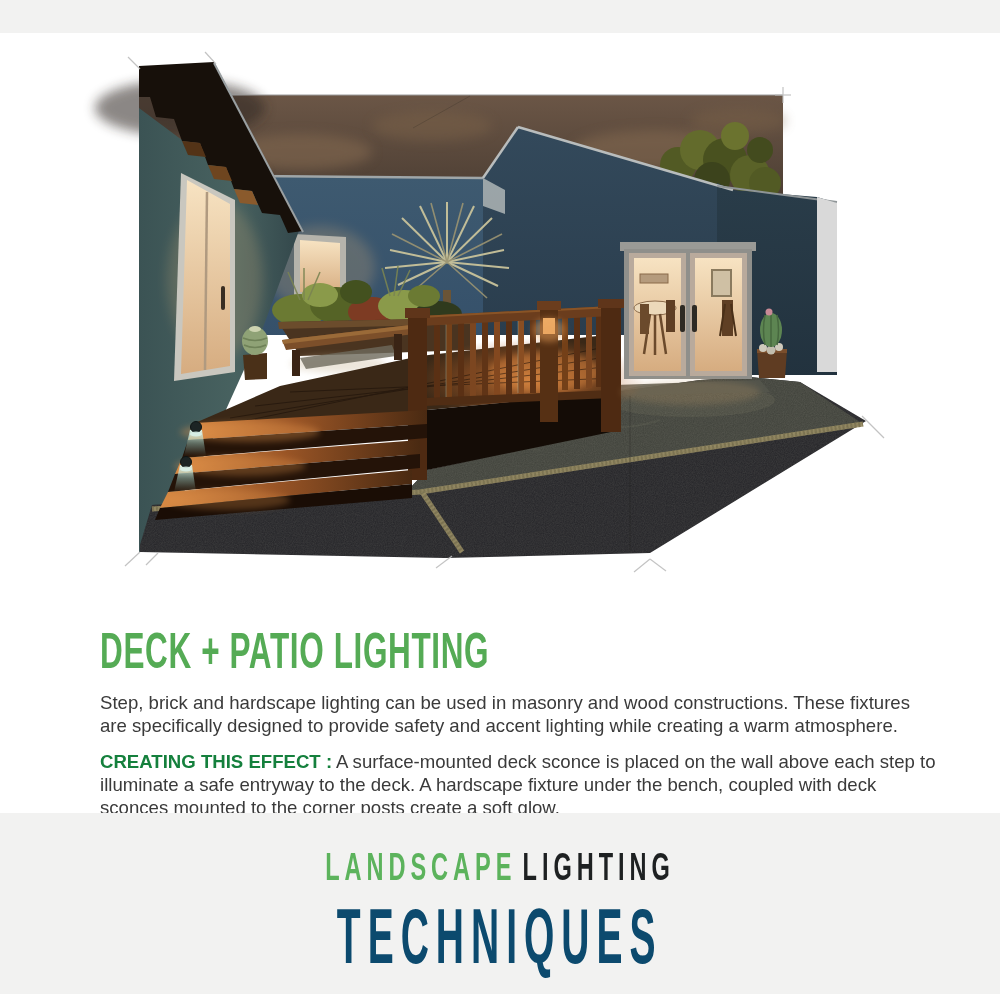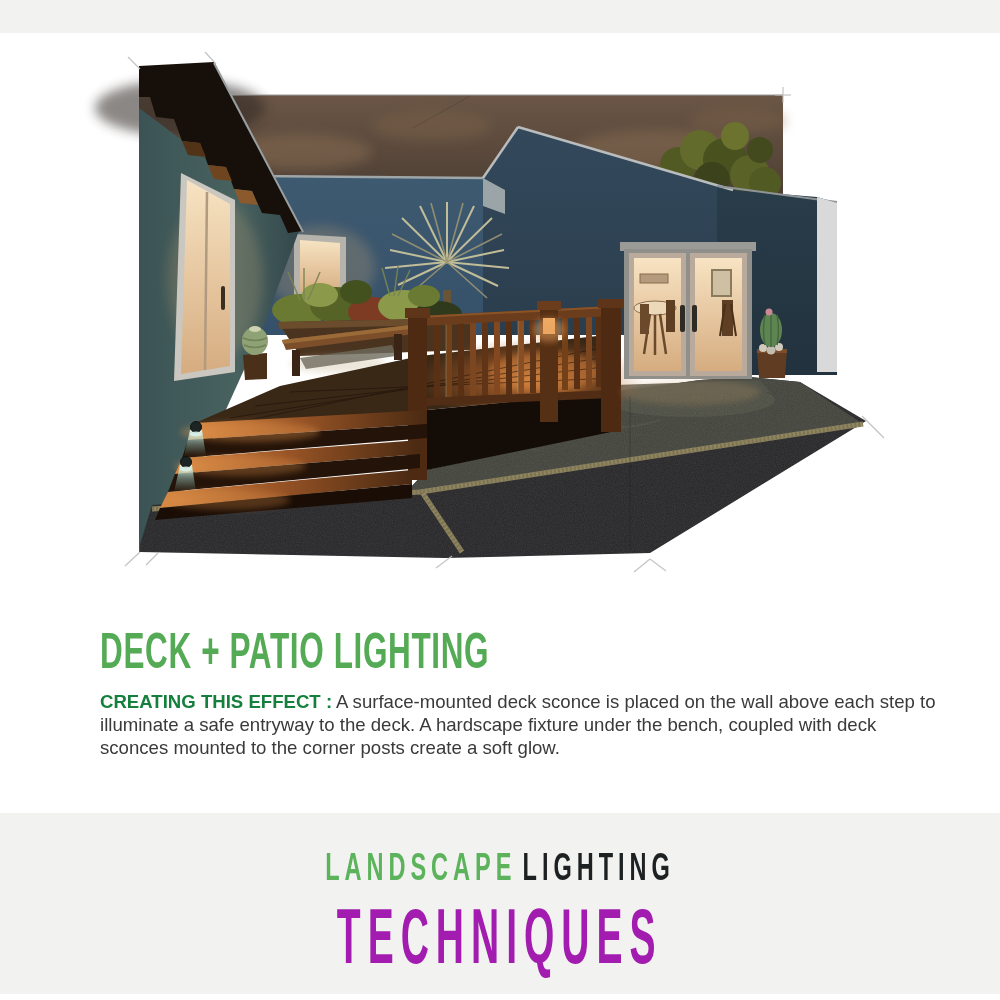--- a/index.html
+++ b/index.html
@@ -16,21 +16,21 @@
   .prelines{white-space:pre-line;}
   .body-text strong{color:#15803d;margin-right:4px;}
   .band-footer{position:absolute;left:0;top:813px;width:1000px;height:181px;background:#f2f2f1;
                text-align:center;}
   .brand-line{margin-top:33px;font-size:38px;font-weight:bold;letter-spacing:8px;
               white-space:nowrap;}
   .brand-line .inner{display:inline-block;transform:scaleX(0.62);transform-origin:center;}
   .brand-green{color:#5cb35c;}
   .brand-dark{color:#1e2122;margin-left:10px;}
   .footer-title{margin-top:2px;font-size:78px;font-weight:bold;letter-spacing:14px;
-                color:#a21caf;white-space:nowrap;}
+                color:#0c4a6e;white-space:nowrap;}
   .footer-title .inner{display:inline-block;transform:scaleX(0.50);transform-origin:center;}
 </style>
 </head>
 <body>
 
 <div class="page">
   <div class="band-top"></div>
 
   <div class="illustration">
     <svg width="1000" height="600" viewBox="0 0 1000 600" role="img" aria-label="Night 3D rendering of a backyard: wood deck with steps lit by wall-mounted deck sconces, wooden railing with post sconces, bench with hardscape light beneath, planters, yucca, lit french doors, barrel cactus, flagstone patio and dark gravel with light stone stripes">
@@ -352,20 +352,22 @@
           <line x1="634" y1="572" x2="650" y2="559"></line>
           <line x1="650" y1="559" x2="666" y2="571"></line>
       </g>
     </svg>
   </div>
 
   <div class="copy">
     <h1 style="margin:0;">
       <span class="headline">DECK + PATIO LIGHTING</span>
     </h1>
+    <p class="body-text prelines">Step, brick and hardscape lighting can be used in masonry and wood constructions. These fixtures
+are specifically designed to provide safety and accent lighting while creating a warm atmosphere.</p>
     <p class="body-text second"><strong>CREATING THIS EFFECT :</strong><span class="prelines">A surface-mounted deck sconce is placed on the wall above each step to
 illuminate a safe entryway to the deck. A hardscape fixture under the bench, coupled with deck
 sconces mounted to the corner posts create a soft glow.</span></p>
   </div>
 
   <div class="band-footer">
     <div class="brand-line">
       <span class="inner">
         <span class="brand-green">LANDSCAPE</span><span class="brand-dark">LIGHTING</span>
       </span>

